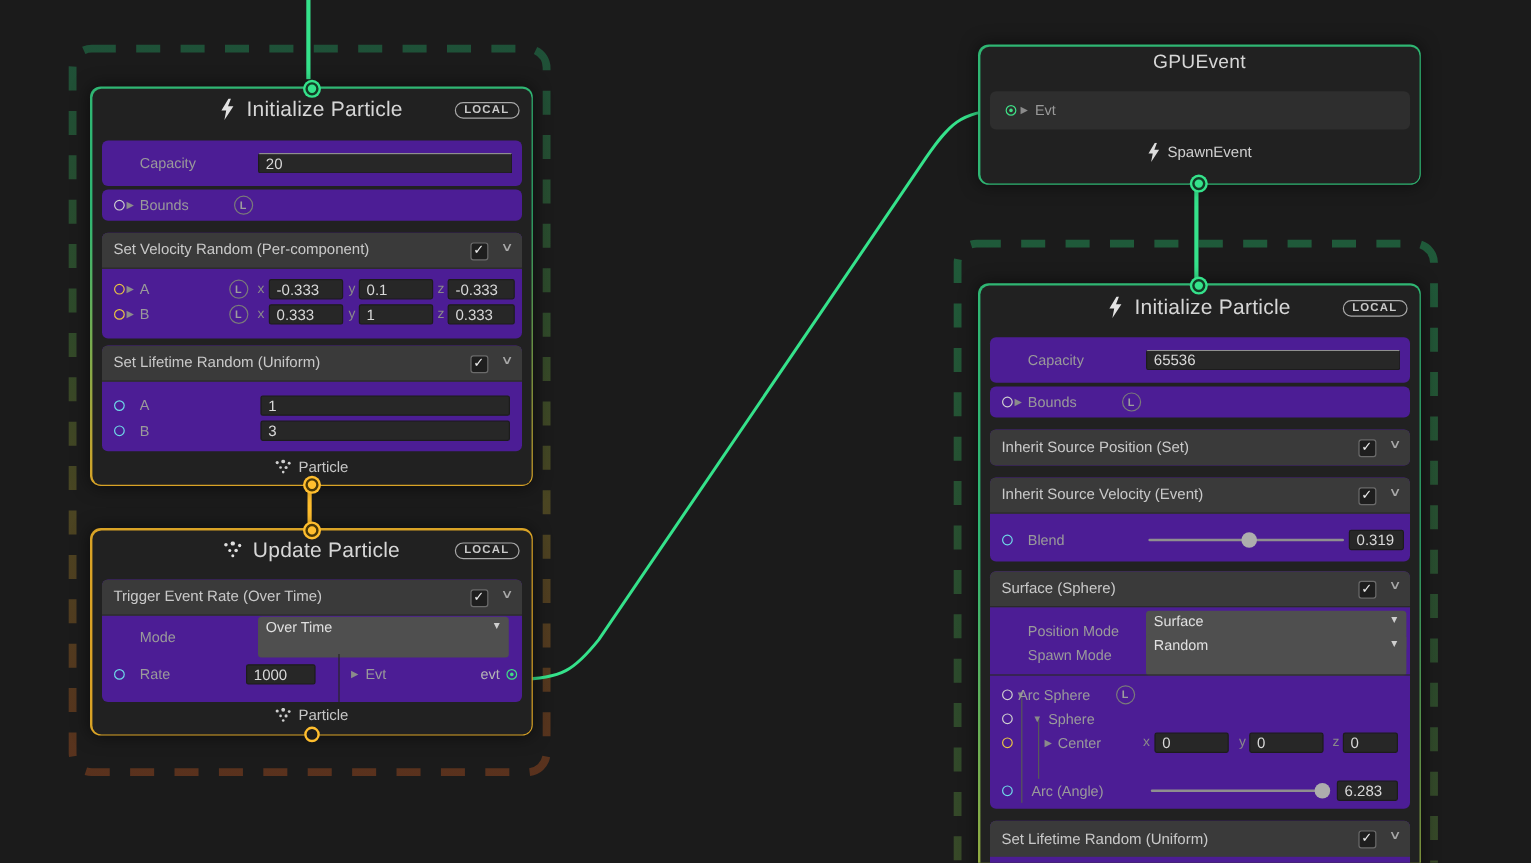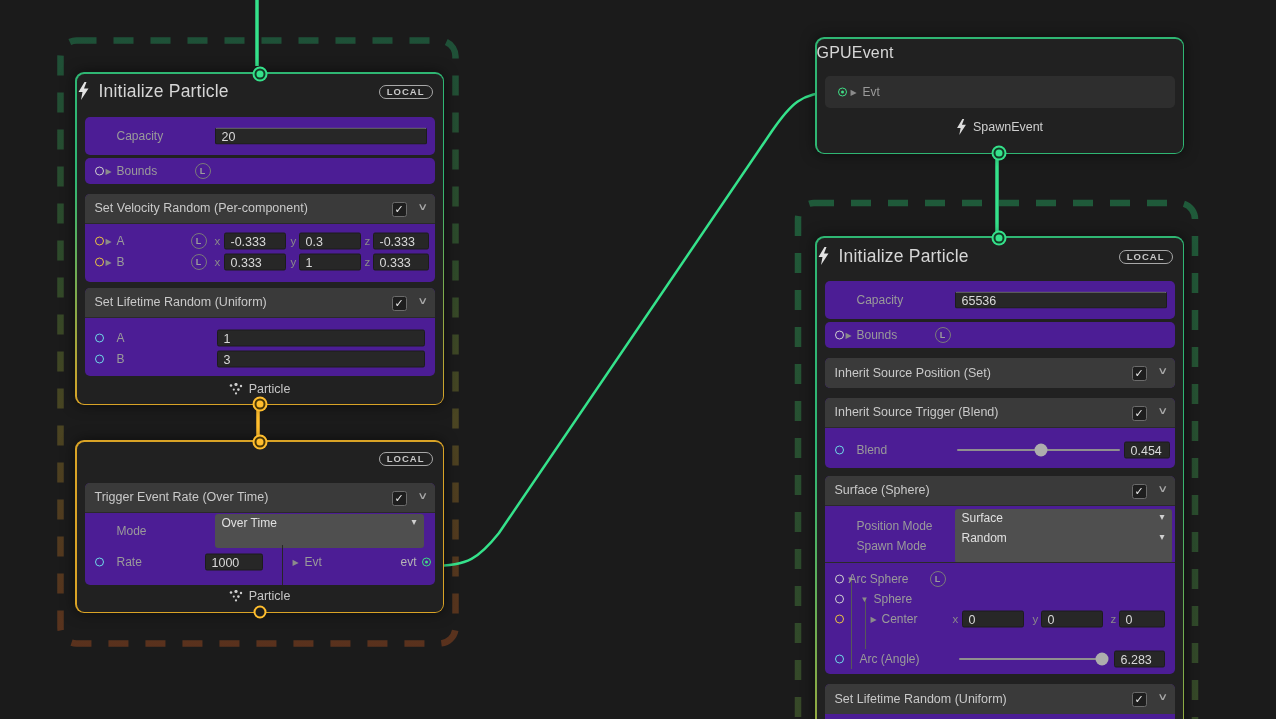--- a/index.html
+++ b/index.html
@@ -5,21 +5,21 @@
   html,body{margin:0;padding:0;}
   body{width:1276px;height:719px;background:#1b1b1b;overflow:hidden;position:relative;
        font-family:"Liberation Sans","DejaVu Sans",sans-serif;-webkit-font-smoothing:antialiased;}
   svg.layer{position:absolute;left:0;top:0;}
   #dash-layer{z-index:0;}
   #edge-layer{z-index:1;}
 
   
   .node{position:absolute;z-index:2;border-radius:9px;padding:1.5px;box-shadow:0 0 14px rgba(0,0,0,.55);}
   .node-body{position:relative;width:100%;height:100%;background:#212121;border-radius:7.5px;}
-  .title{position:absolute;left:0;right:0;color:#d6d6d6;font-size:17.5px;letter-spacing:.2px;}
+  .title{position:absolute;left:0;right:0;text-align:center;color:#d6d6d6;font-size:17.5px;letter-spacing:.2px;}
   .title .ttl-inner{display:inline-flex;align-items:center;gap:9px;}
   .badge{position:absolute;right:10px;border:1px solid #a8a8a8;border-radius:9px;color:#c9c9c9;
          font-size:9.5px;font-weight:bold;letter-spacing:1px;padding:1.5px 7px;line-height:1;}
   .block{position:absolute;left:8px;width:350px;background:#4c1d95;border-radius:5px;overflow:hidden;}
   .bhdr{position:relative;height:30px;background:#3a3a3a;border-bottom:1px solid #2a2a2a;
         display:flex;align-items:center;padding:0 10px;box-sizing:border-box;
         color:#c9c9c9;font-size:12.5px;}
   .hdr-check{position:absolute;right:28px;top:8px;width:13px;height:13px;background:#1e1e1e;
              border:1px solid #6b6b6b;border-radius:2.5px;color:#ececec;font-size:11px;line-height:13px;
              text-align:center;}
@@ -121,21 +121,21 @@
         <span class="hdr-chev">∨</span>
       </div>
       <div class="row" style="top:37px;height:21px;">
         <span class="dport p-yellow" style="left:10px;"></span>
         <span class="tri" style="left:21px;">▶</span>
         <span class="lbl" style="left:32px;">A</span>
         <span class="lcirc" style="left:106px;">L</span>
         <span class="axis" style="left:130px;">x</span>
         <span class="val-field" style="left:139px;width:62px;">-0.333</span>
         <span class="axis" style="left:206px;">y</span>
-        <span class="val-field" style="left:214px;width:62px;">0.3</span>
+        <span class="val-field" style="left:214px;width:62px;">0.1</span>
         <span class="axis" style="left:280px;">z</span>
         <span class="val-field" style="left:288px;width:56px;">-0.333</span>
       </div>
       <div class="row" style="top:58px;height:21px;">
         <span class="dport p-yellow" style="left:10px;"></span>
         <span class="tri" style="left:21px;">▶</span>
         <span class="lbl" style="left:32px;">B</span>
         <span class="lcirc" style="left:106px;">L</span>
         <span class="axis" style="left:130px;">x</span>
         <span class="val-field" style="left:139px;width:62px;">0.333</span>
@@ -182,20 +182,37 @@
       </span>
     </div>
 
     <span class="fport fp-green" style="left:183px;top:0;"></span>
     <span class="fport fp-yellow" style="left:183px;top:330px;"></span>
   </div>
 </div>
 
 <div class="node" style="left:75px;top:440px;width:366px;height:170px;background:#d9a326;">
   <div class="node-body">
+    <div class="title" style="top:6px;">
+      <span class="ttl-inner">
+        <span class="icon">
+          <svg width="16" height="14" viewBox="0 0 14 12">
+              <g fill="#e0e0e0">
+                <circle cx="2" cy="2.5" r="1.3"></circle>
+                <circle cx="7" cy="1.5" r="1.6"></circle>
+                <circle cx="12" cy="3" r="1.2"></circle>
+                <circle cx="4.8" cy="6.6" r="1.1"></circle>
+                <circle cx="9.4" cy="6.6" r="1.3"></circle>
+                <circle cx="7" cy="10.4" r="1.1"></circle>
+              </g>
+            </svg>
+        </span>
+        <span>Update Particle</span>
+      </span>
+    </div>
     <span class="badge" style="top:10px;">LOCAL</span>
 
     <div class="block" style="top:41px;height:102px;">
       <div class="bhdr">
         <span>Trigger Event Rate (Over Time)</span>
         <span class="hdr-check">✓</span>
         <span class="hdr-chev">∨</span>
       </div>
       <div class="row" style="top:35px;height:26px;">
         <span class="lbl" style="left:32px;">Mode</span>
@@ -304,31 +321,31 @@
     <div class="block" style="top:120px;height:30px;">
       <div class="bhdr" style="border-bottom:none;">
         <span>Inherit Source Position (Set)</span>
         <span class="hdr-check">✓</span>
         <span class="hdr-chev">∨</span>
       </div>
     </div>
 
     <div class="block" style="top:160px;height:70px;">
       <div class="bhdr">
-        <span>Inherit Source Trigger (Blend)</span>
+        <span>Inherit Source Velocity (Event)</span>
         <span class="hdr-check">✓</span>
         <span class="hdr-chev">∨</span>
       </div>
       <div class="row" style="top:40px;height:24px;">
         <span class="dport p-cyan" style="left:10px;"></span>
         <span class="lbl" style="left:32px;">Blend</span>
         <span class="slider-track" style="left:132px;width:163px;">
           <span class="slider-handle" style="left: 52%;"></span>
         </span>
-        <span class="val-field" style="left:299px;width:46px;">0.454</span>
+        <span class="val-field" style="left:299px;width:46px;">0.319</span>
       </div>
     </div>
 
     <div class="block" style="top:238px;height:198px;">
       <div class="bhdr">
         <span>Surface (Sphere)</span>
         <span class="hdr-check">✓</span>
         <span class="hdr-chev">∨</span>
       </div>
       <div class="row" style="top:40px;height:20px;">

